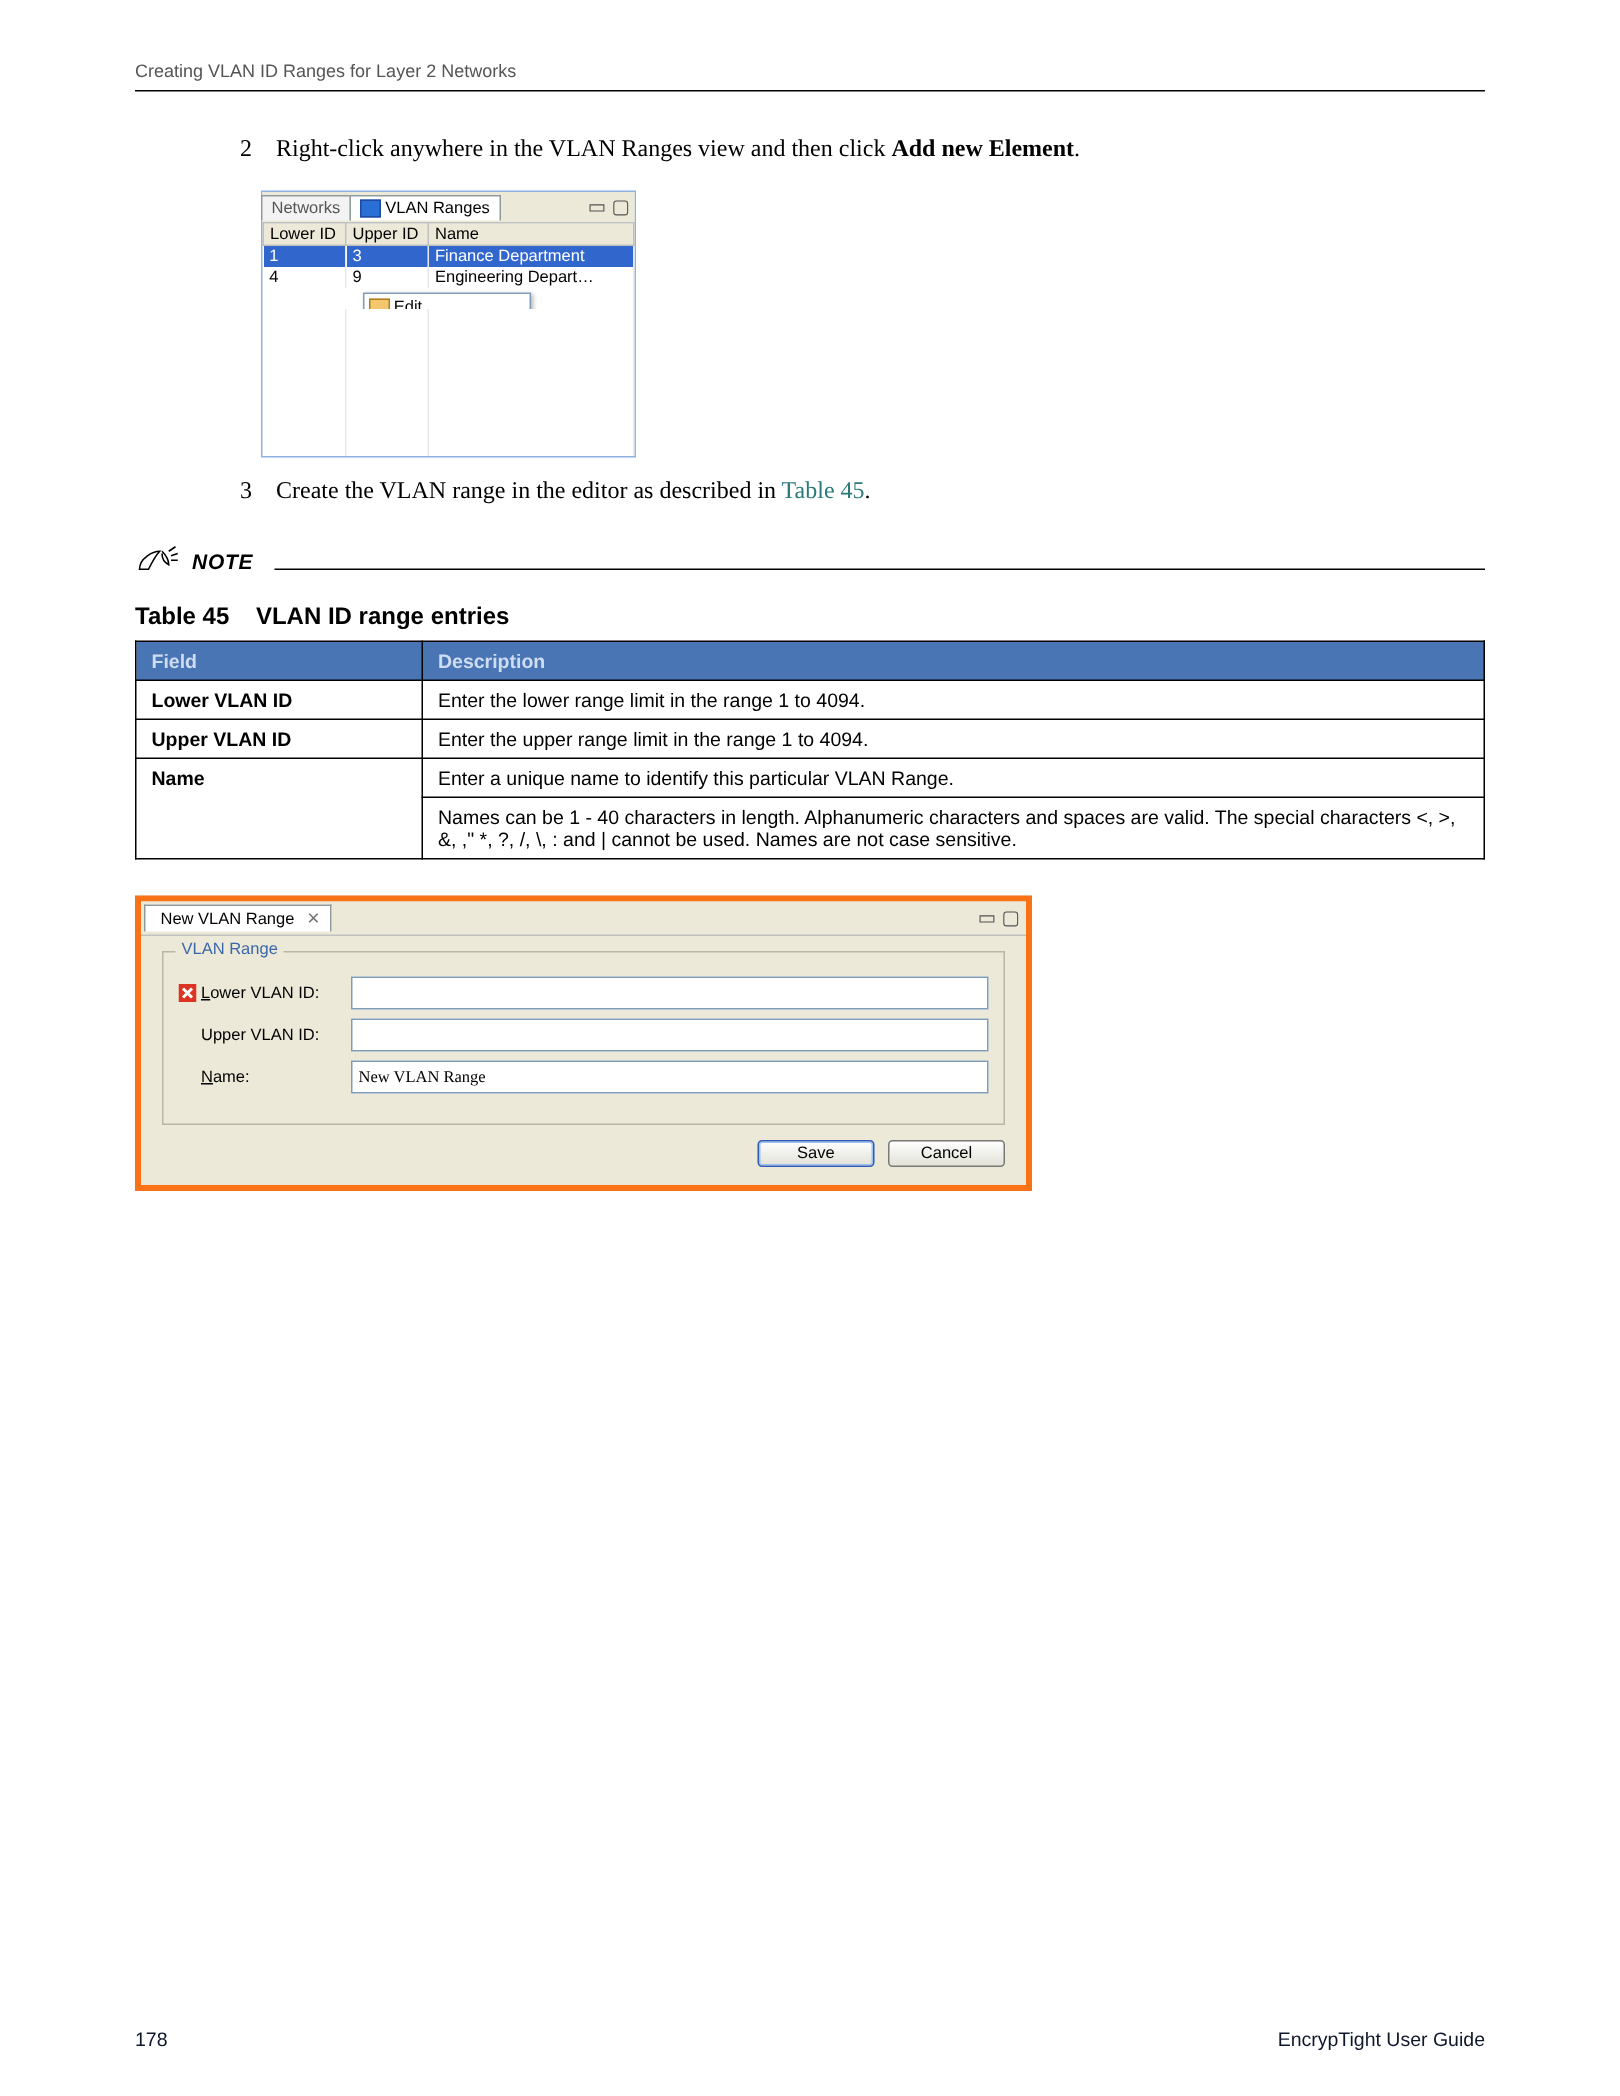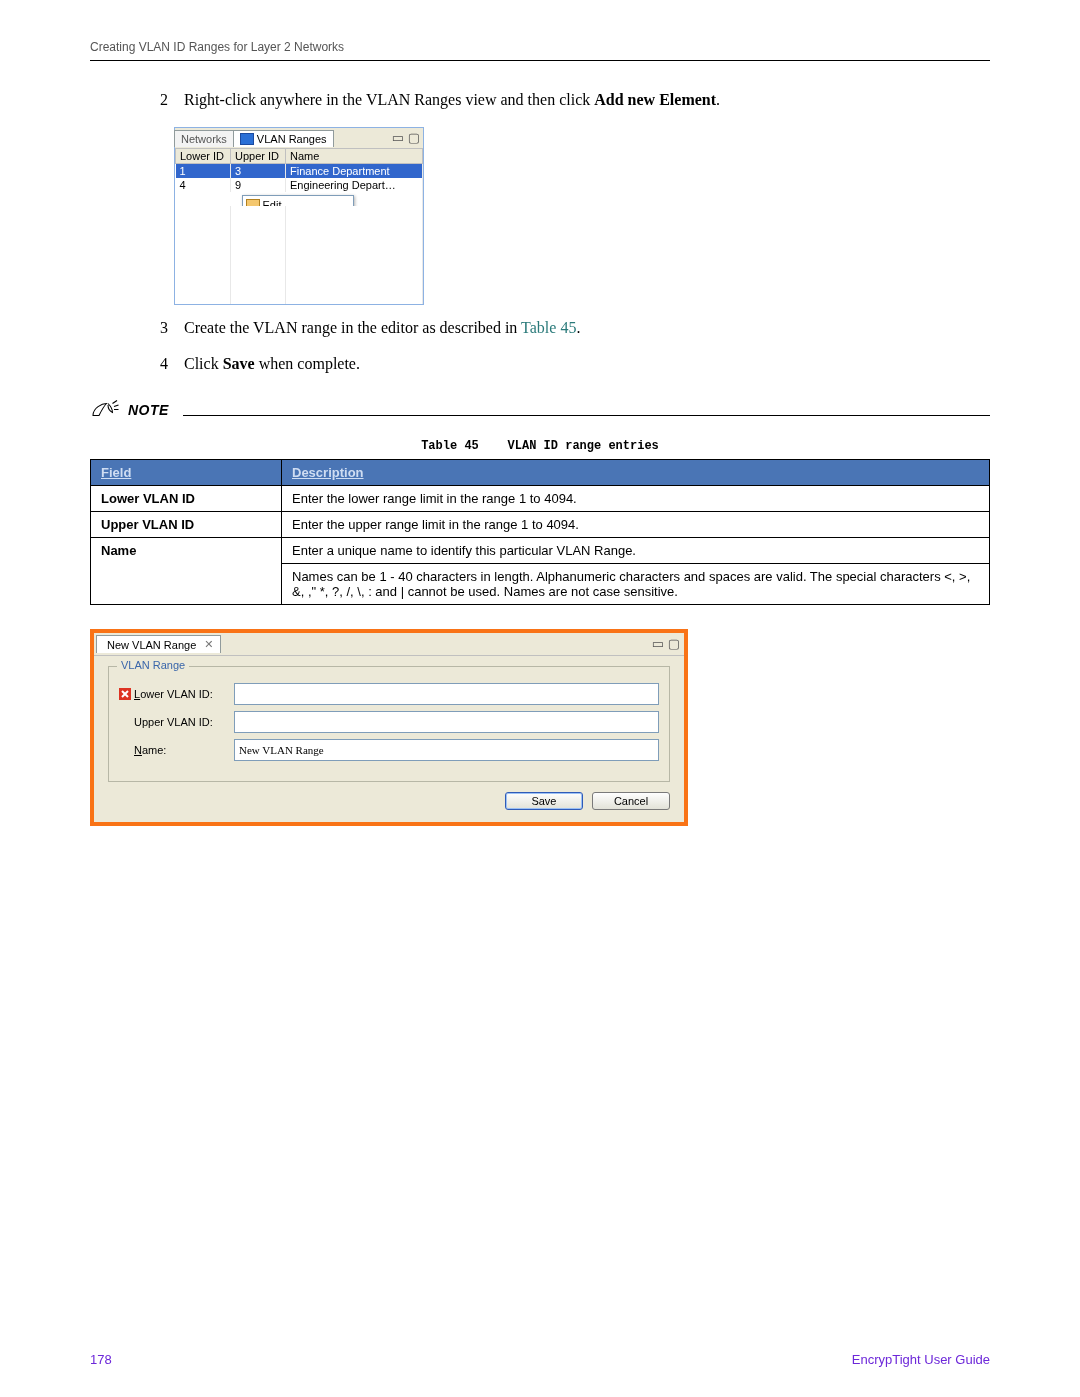--- a/index.html
+++ b/index.html
@@ -128,40 +128,38 @@
   }
   .note-body {
     font-style: italic;
     font-family: "Times New Roman", Times, serif;
     font-size: 15px;
     margin: 8px 0 16px 0;
     line-height: 1.35;
   }
   
   .tbl-caption {
-    font-family: Liberation Mono, monospace;
+    font-family: Liberation Sans, sans-serif;
     font-weight: bold;
-    font-size: 12px;
+    font-size: 16px;
     margin: 18px 0 6px 0;
-    text-align: center;
   }
   .tbl45 {
     font-family: Arial, Helvetica, sans-serif;
     font-size: 13px;
     border-collapse: collapse;
     width: 100%;
   }
   .tbl45 th {
     background: #4a75b5;
     color: #cfddf2;
     text-align: left;
     font-weight: bold;
     padding: 5px 10px;
     border: 1px solid #000;
-    text-decoration: underline;
   }
   .tbl45 td {
     border: 1px solid #000;
     padding: 5px 10px;
     vertical-align: top;
   }
   .tbl45 td.f { font-weight: bold; width: 170px; }
   
   .shot2 {
     width: 590px;
@@ -200,21 +198,21 @@
     display:inline-block;min-width:56px;padding:2px 10px;border:1px solid #7a7a7a;border-radius:3px;
     background:linear-gradient(#fefefe,#e2e2d8);font-size:11px;text-align:center;margin-left:6px;
   }
   .winbtn.primary { border:1px solid #2f5bb7; box-shadow:0 0 0 1px #9cc1f5 inset;}
   .underline-f { text-decoration: underline; }
   
   .footer {
     position:absolute;bottom:30px;left:50px;right:50px;
     display:flex;justify-content:space-between;
     font-family: Arial, Helvetica, sans-serif;
-    font-size:13px;color:#6d28d9;
+    font-size:13px;color:#0f172a;
   }
 </style>
 </head>
 <body>
 
 <div class="page">
   <div class="header">Creating VLAN ID Ranges for Layer 2 Networks</div>
 
   <div class="content">
 
@@ -305,24 +303,20 @@
               <td></td>
             </tr>
       </tbody>
         </table>
     </div>
 
     <div class="step-line">
       <span class="step-num">3</span>
       <span>Create the VLAN range in the editor as described in </span><span class="link">Table 45</span><span>.</span>
     </div>
-    <div class="step-line">
-      <span class="step-num">4</span>
-      <span>Click </span><span class="bold">Save</span><span> when complete.</span>
-    </div>
 
   </div>
 
   <div style="margin-left:0;">
     <div class="note-head">
       <span class="icon-note">
         <svg viewBox="0 0 40 28">
             <path d="M4 22 C4 12 16 6 22 6 C18 10 14 18 12 22 Z" fill="none" stroke="#000" stroke-width="1.4"></path>
             <path d="M24 6 C28 10 30 14 30 18 C26 16 24 12 24 8" fill="none" stroke="#000" stroke-width="1.4"></path>
             <line x1="30" y1="6" x2="36" y2="2" stroke="#000" stroke-width="1.4"></line>

